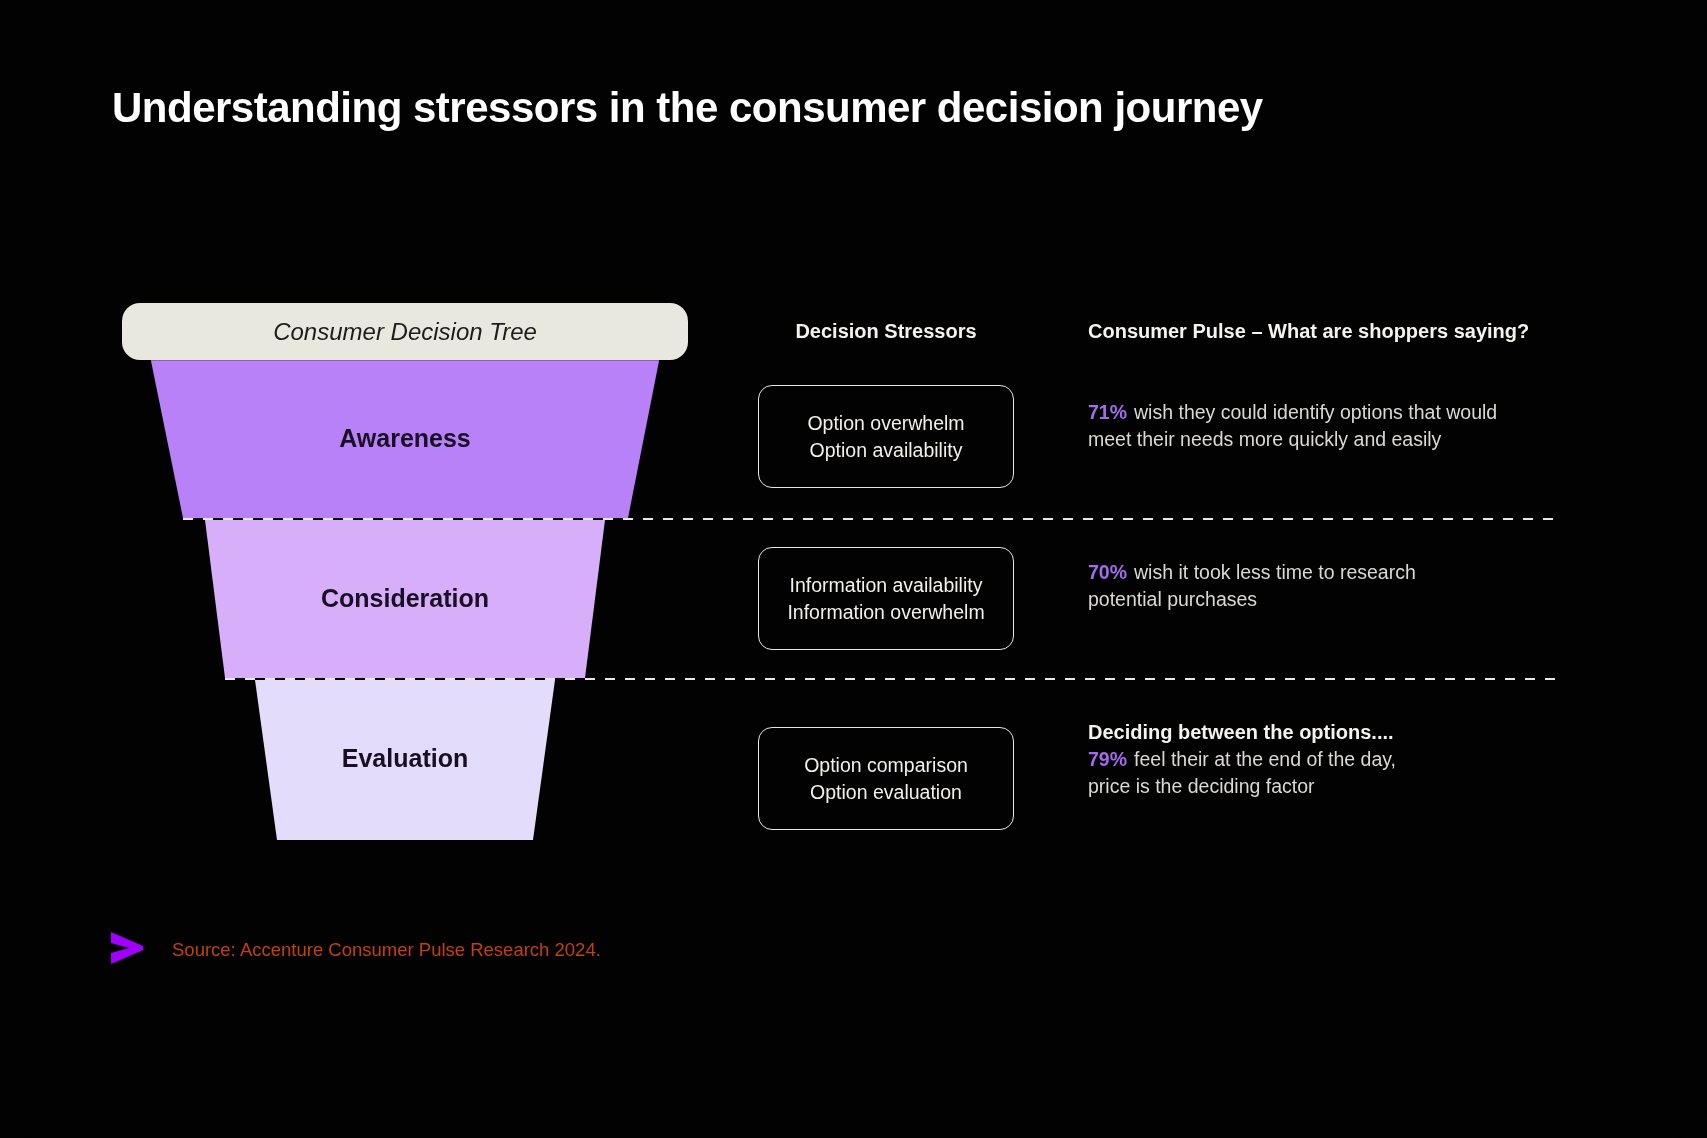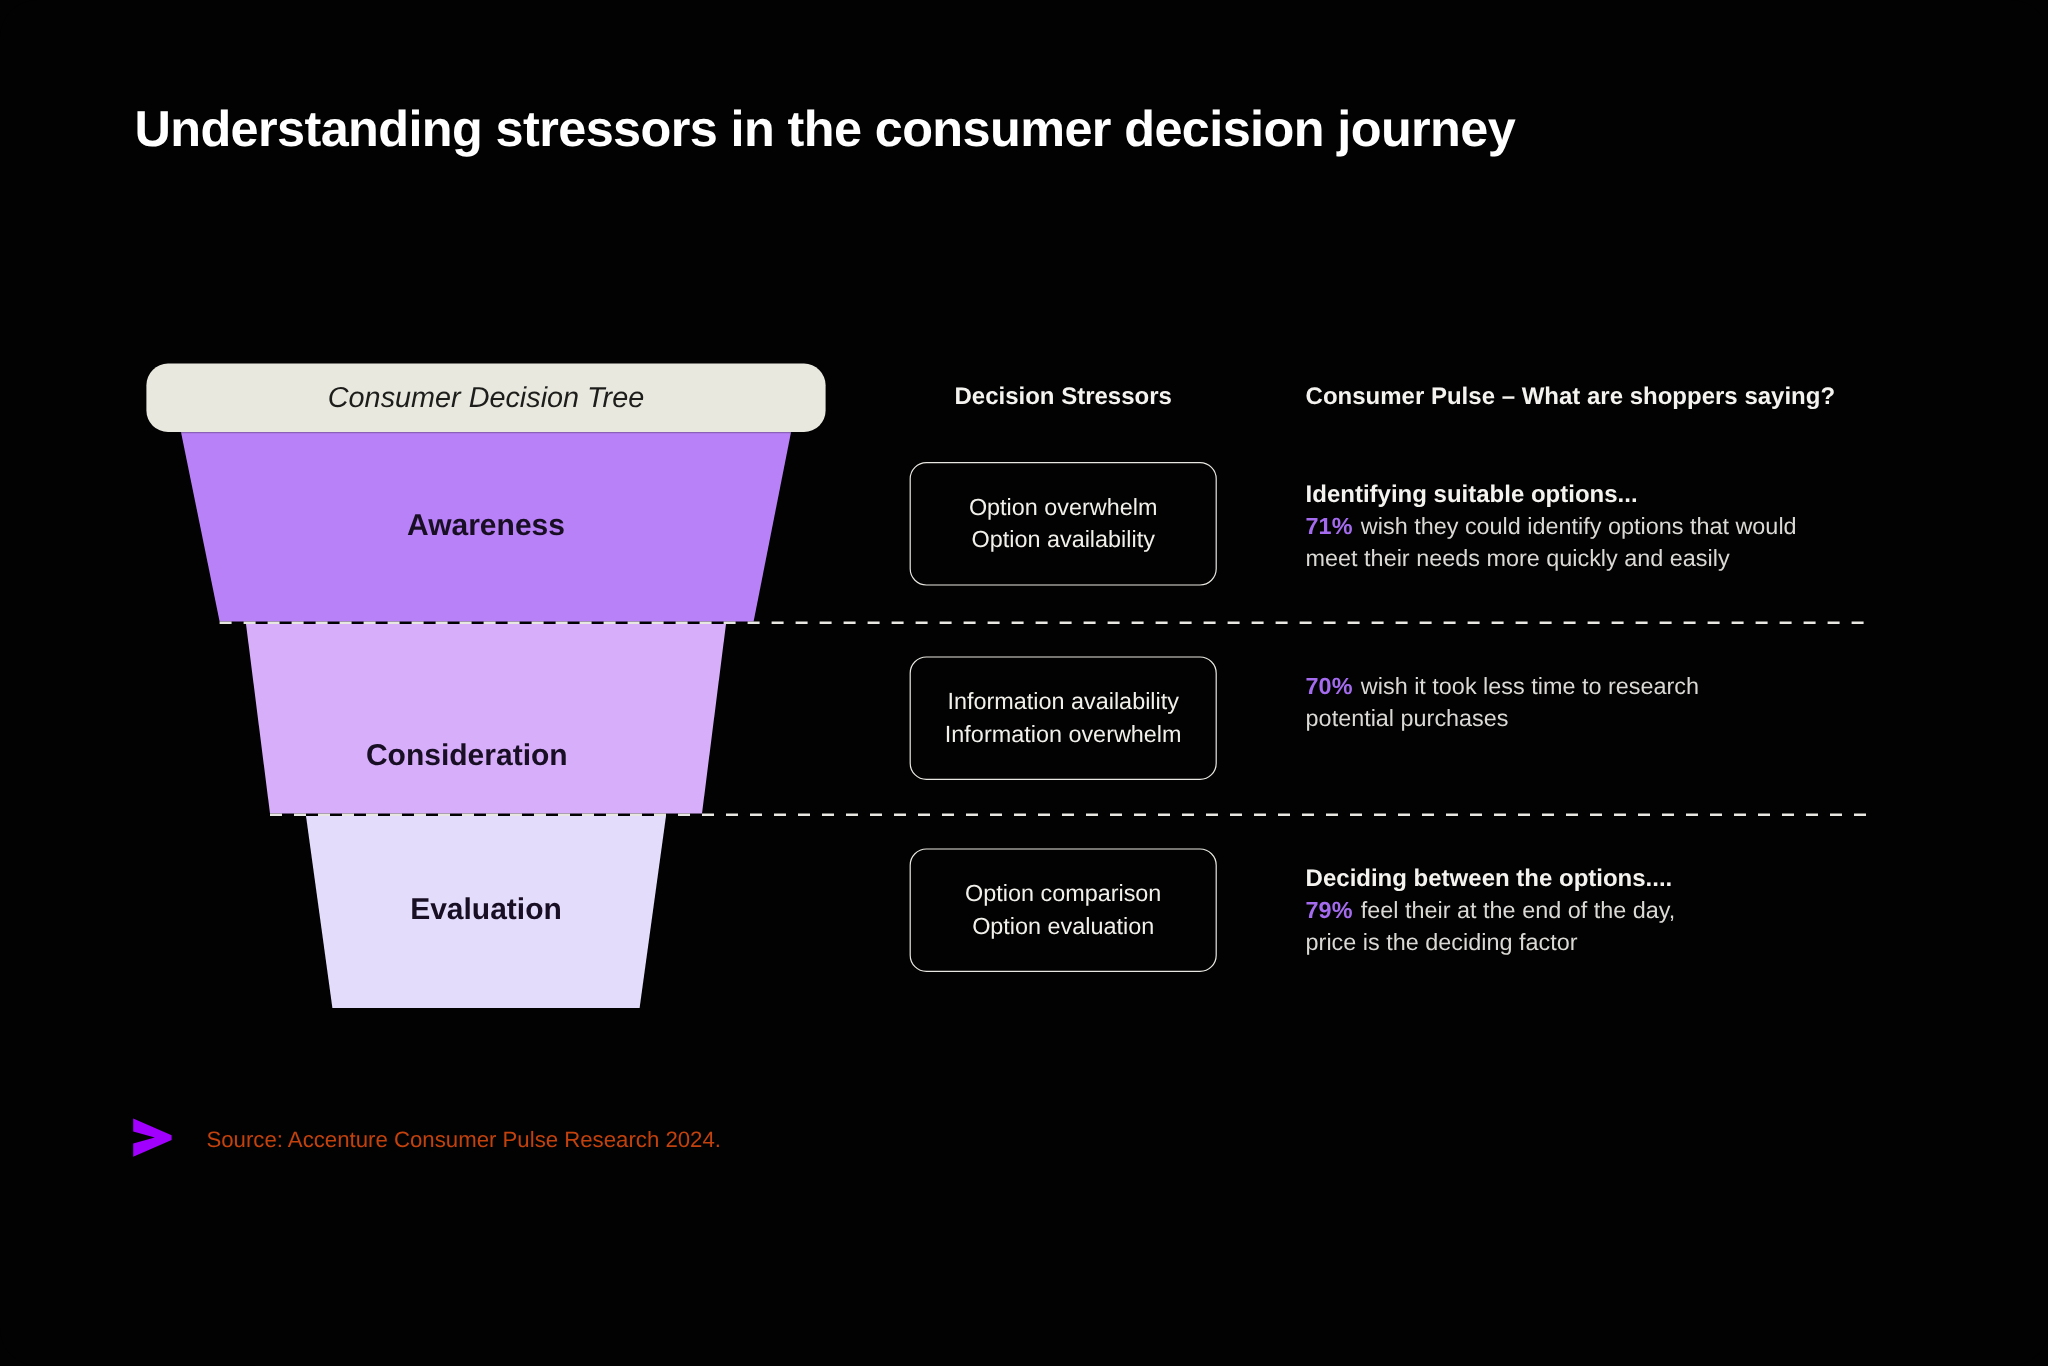--- a/index.html
+++ b/index.html
@@ -26,39 +26,39 @@
     font-size:24px;color:#1d1d1b;font-weight:500;
     box-shadow:0 1px 0 rgba(0,0,0,.25);
     font-style:italic;
   }
   .stage-label{
     transform:translate(-50%,-50%);
     font-size:25px;font-weight:700;color:#190f24;
     white-space:nowrap;
   }
   .lbl-awareness{left:405px;top:438px;}
-  .lbl-consideration{left:389px;top:598px;margin-top:32px;}
+  .lbl-consideration{left:405px;top:598px;}
   .lbl-evaluation{left:405px;top:758px;}
   .col-header{
     font-size:20px;font-weight:700;color:#f5f3ef;
     white-space:nowrap;
   }
   .stressor-header{left:758px;top:320px;width:256px;text-align:center;}
   .pulse-header{left:1088px;top:320px;}
   .stressor-box{
     left:758px;width:256px;height:103px;
     border:1.5px solid #e9e7e1;border-radius:14px;
     box-sizing:border-box;
     display:flex;flex-direction:column;align-items:center;justify-content:center;
     font-size:19.5px;line-height:27px;color:#f2f0ea;
     text-align:center;background:transparent;
   }
   .box-1{top:385px;}
   .box-2{top:547px;}
-  .box-3{top:707px;}
+  .box-3{top:727px;}
   .pulse-block{left:1088px;width:500px;}
   .pulse-1{top:399px;}
   .pulse-2{top:559px;}
   .pulse-3{top:719px;}
   .pulse-heading{
     font-size:20px;font-weight:700;color:#f5f3ef;line-height:27px;
   }
   .pulse-body{
     font-size:19.5px;color:#dbd9d5;line-height:27px;
   }
@@ -102,21 +102,20 @@
   <div class="abs stressor-box box-2">
     <span>Information availability</span>
     <span>Information overwhelm</span>
   </div>
   <div class="abs stressor-box box-3">
     <span>Option comparison</span>
     <span>Option evaluation</span>
   </div>
 
   <div class="abs pulse-block pulse-1">
-    <div class="pulse-heading">Identifying suitable options...</div>
     <div class="pulse-body">
       <span class="pct" style="color: rgb(164, 107, 238);">71%</span><span>wish they could identify options that would</span><br>
       <span>meet their needs more quickly and easily</span>
     </div>
   </div>
   <div class="abs pulse-block pulse-2">
     <div class="pulse-body">
       <span class="pct" style="color: rgb(164, 107, 238);">70%</span><span>wish it took less time to research</span><br>
       <span>potential purchases</span>
     </div>

